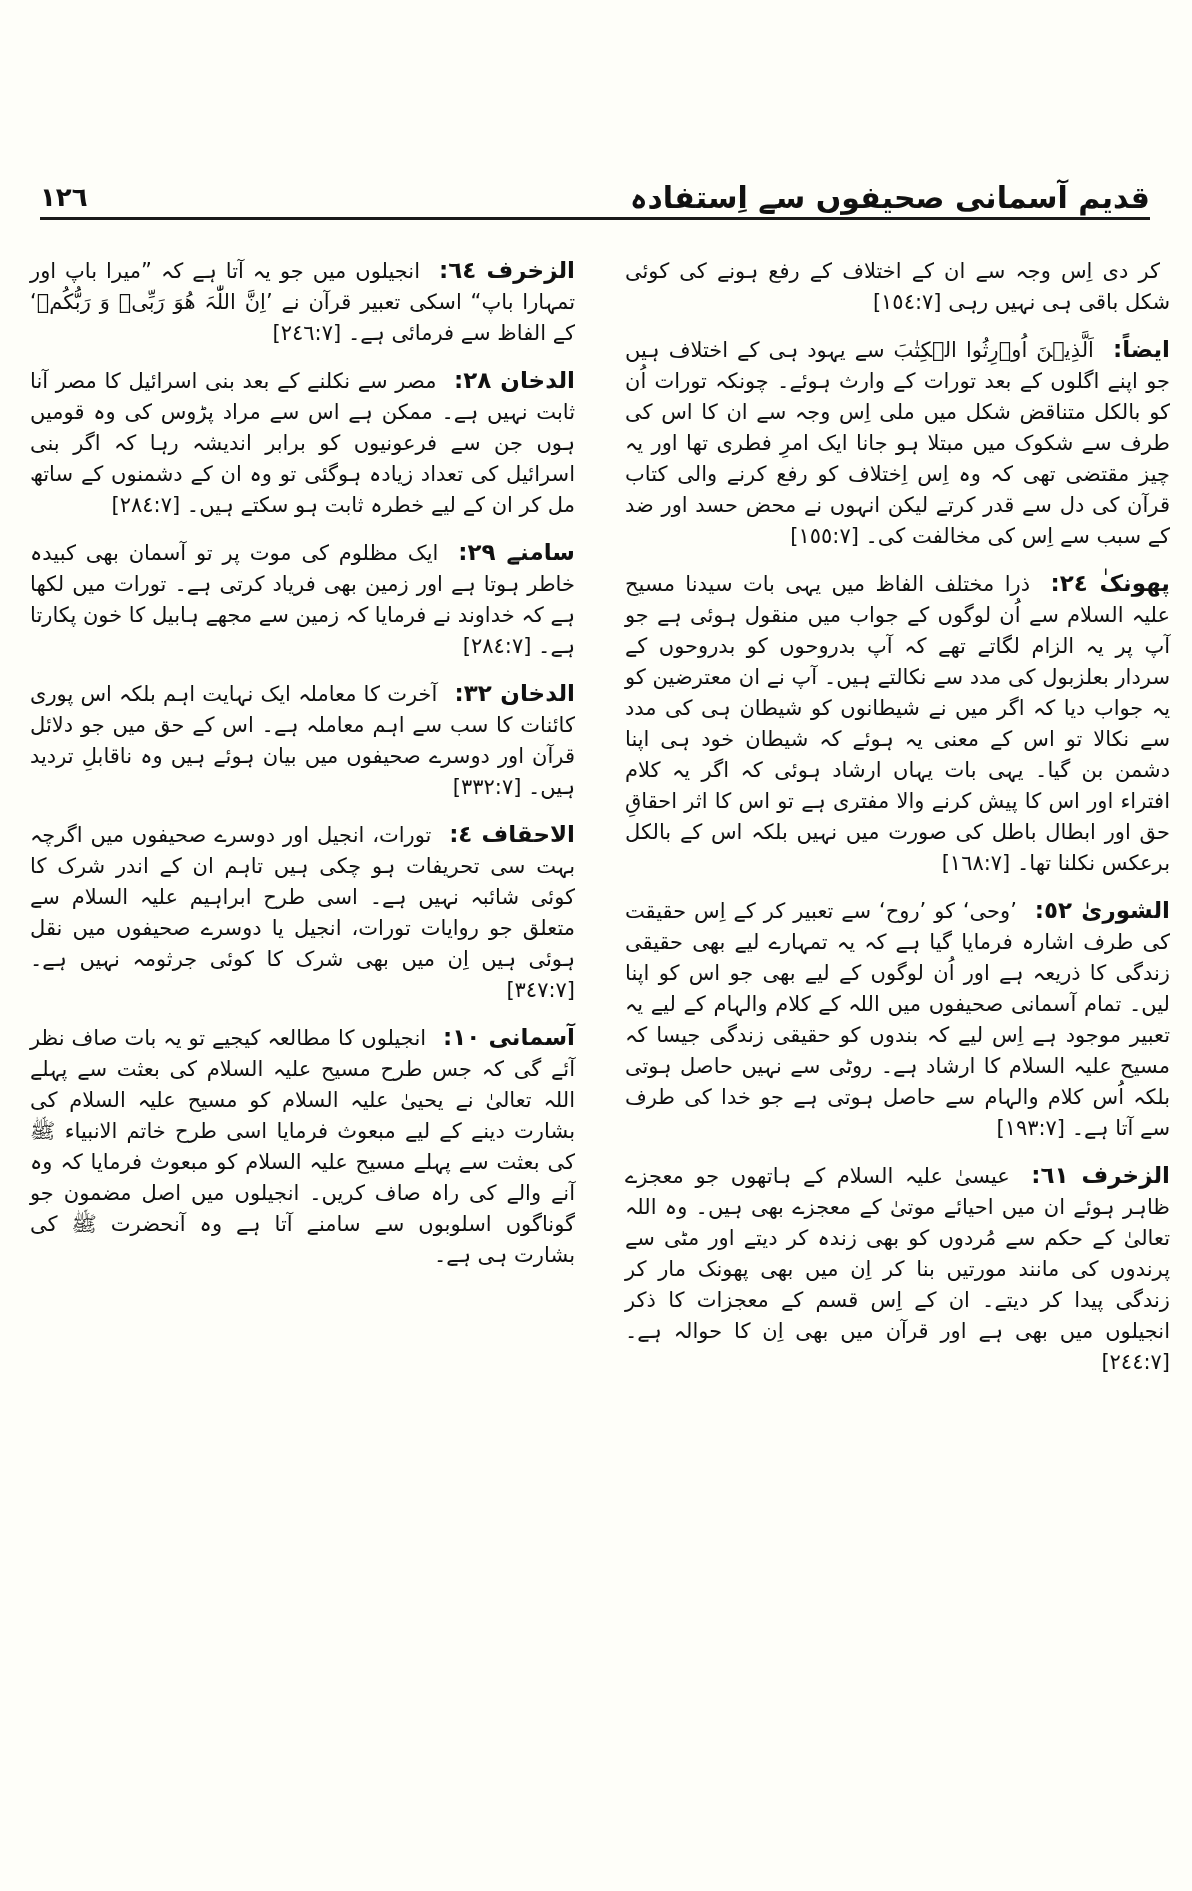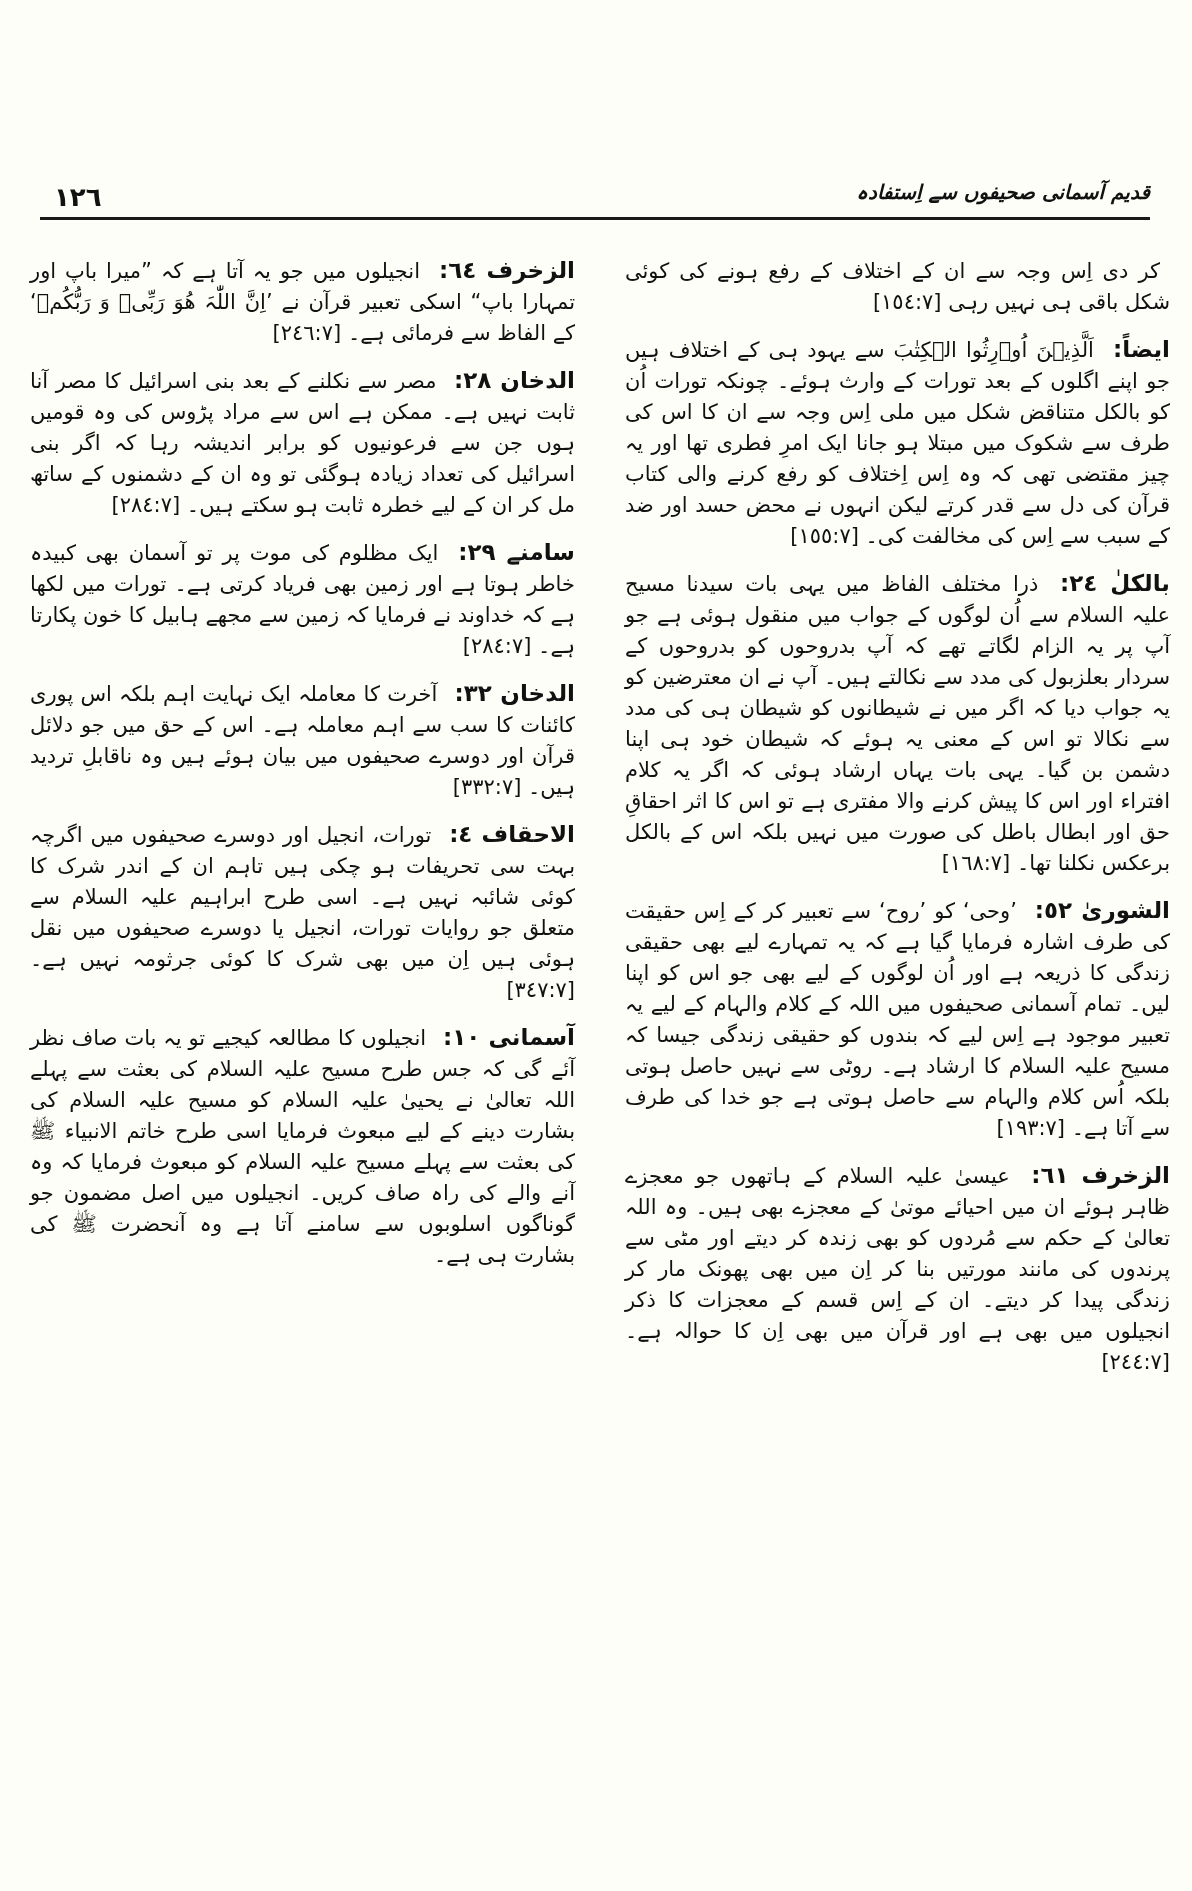--- a/index.html
+++ b/index.html
@@ -10,24 +10,24 @@
     font-family: "DejaVu Sans", sans-serif;
     position: relative;
     overflow: hidden;
   }
   .page-header {
     position: absolute; left: 40px; top: 180px; width: 1110px; height: 40px;
     direction: rtl;
   }
   .running-title {
     position: absolute; right: 0; top: 0;
-    font-size: 20px; font-style: italic; font-weight: bold; margin-left: 12px;
+    font-size: 30px; font-weight: bold; margin-left: 12px;
   }
   .page-number {
-    position: absolute; left: 14px; top: 2px;
+    position: absolute; left: 0; top: 2px;
     font-size: 26px; font-weight: bold; direction: ltr;
   }
   .header-rule {
     position: absolute; left: 40px; top: 217px; width: 1110px; height: 3px;
     background: #1a1a1a;
   }
   .column {
     position: absolute; top: 255px; width: 545px;
     direction: rtl; text-align: justify;
     font-size: 21px; line-height: 31px;
@@ -54,21 +54,21 @@
     <span class="head"></span>
     <span>کر دی اِس وجہ سے ان کے اختلاف کے رفع ہونے کی کوئی شکل باقی ہی نہیں رہی</span>
     <span class="ref-end">[١٥٤:٧]</span>
   </p>
   <p class="para">
     <span class="head">ایضاً:</span>
     <span>اَلَّذِیۡنَ اُوۡرِثُوا الۡکِتٰبَ سے یہود ہی کے اختلاف ہیں جو اپنے اگلوں کے بعد تورات کے وارث ہوئے۔ چونکہ تورات اُن کو بالکل متناقض شکل میں ملی اِس وجہ سے ان کا اس کی طرف سے شکوک میں مبتلا ہو جانا ایک امرِ فطری تھا اور یہ چیز مقتضی تھی کہ وہ اِس اِختلاف کو رفع کرنے والی کتاب قرآن کی دل سے قدر کرتے لیکن انہوں نے محض حسد اور ضد کے سبب سے اِس کی مخالفت کی۔</span>
     <span class="ref-end">[١٥٥:٧]</span>
   </p>
   <p class="para">
-    <span class="head">بالکلٰ ٢٤:</span>
+    <span class="head">پھونکٰ ٢٤:</span>
     <span>ذرا مختلف الفاظ میں یہی بات سیدنا مسیح علیہ السلام سے اُن لوگوں کے جواب میں منقول ہوئی ہے جو آپ پر یہ الزام لگاتے تھے کہ آپ بدروحوں کو بدروحوں کے سردار بعلزبول کی مدد سے نکالتے ہیں۔ آپ نے ان معترضین کو یہ جواب دیا کہ اگر میں نے شیطانوں کو شیطان ہی کی مدد سے نکالا تو اس کے معنی یہ ہوئے کہ شیطان خود ہی اپنا دشمن بن گیا۔ یہی بات یہاں ارشاد ہوئی کہ اگر یہ کلام افتراء اور اس کا پیش کرنے والا مفتری ہے تو اس کا اثر احقاقِ حق اور ابطال باطل کی صورت میں نہیں بلکہ اس کے بالکل برعکس نکلنا تھا۔</span>
     <span class="ref-end">[١٦٨:٧]</span>
   </p>
   <p class="para">
     <span class="head">الشوریٰ ٥٢:</span>
     <span>’وحی‘ کو ’روح‘ سے تعبیر کر کے اِس حقیقت کی طرف اشارہ فرمایا گیا ہے کہ یہ تمہارے لیے بھی حقیقی زندگی کا ذریعہ ہے اور اُن لوگوں کے لیے بھی جو اس کو اپنا لیں۔ تمام آسمانی صحیفوں میں اللہ کے کلام والہام کے لیے یہ تعبیر موجود ہے اِس لیے کہ بندوں کو حقیقی زندگی جیسا کہ مسیح علیہ السلام کا ارشاد ہے۔ روٹی سے نہیں حاصل ہوتی بلکہ اُس کلام والہام سے حاصل ہوتی ہے جو خدا کی طرف سے آتا ہے۔</span>
     <span class="ref-end">[١٩٣:٧]</span>
   </p>
   <p class="para">
     <span class="head">الزخرف ٦١:</span>

